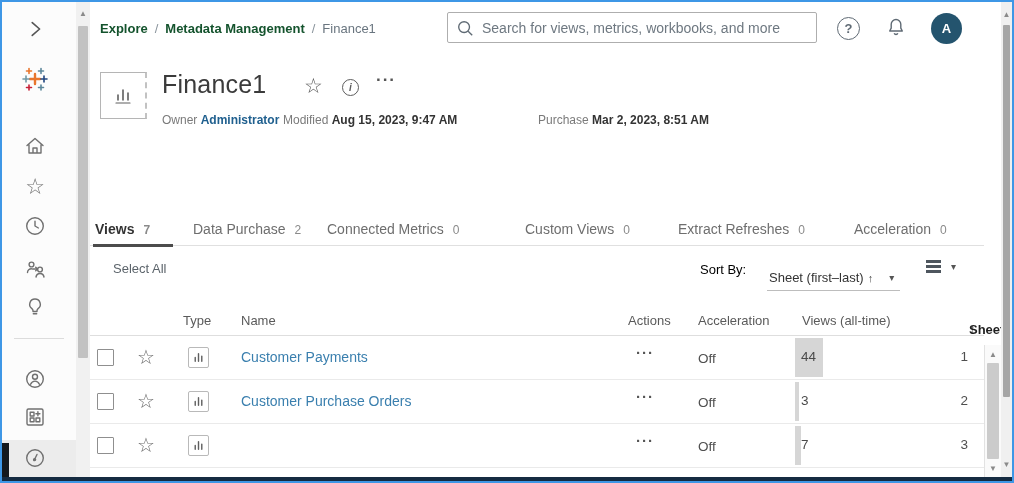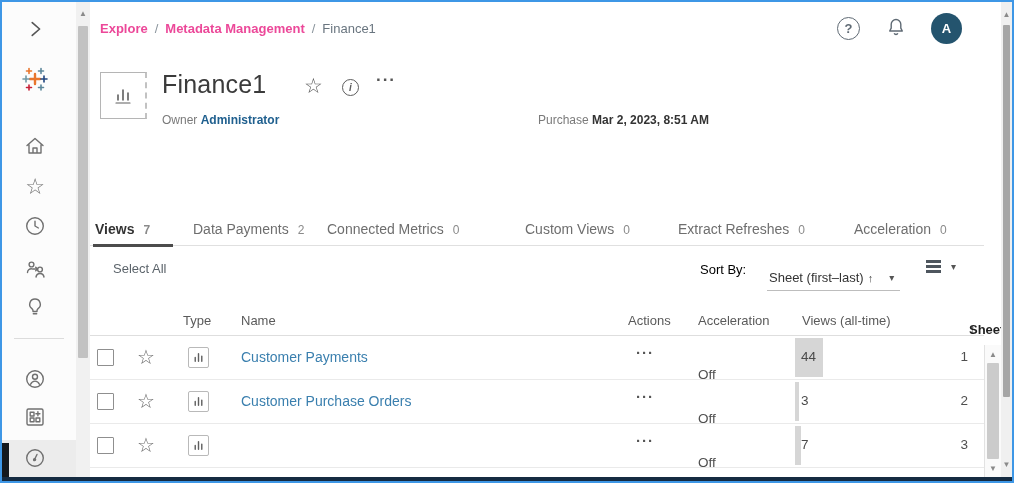--- a/index.html
+++ b/index.html
@@ -22,21 +22,21 @@
   .sb-left   { left:74px;  top:0; width:14px; height:475px; }
   .sb-outer  { left:999px; top:0; width:11px; height:475px; background:#f0f0f0; }
   .sb-inner  { left:982px; top:343px; width:17px; height:132px; background:#fafafa; border-left:1px solid #e2e2e2; }
   .sb-thumb { position:absolute; left:2px; right:2px; border-radius:1px; }
   .sb-arrow { position:absolute; width:100%; text-align:center; font-size:8px; color:#8a8a8a; line-height:1; }
 
   
   .content { position:absolute; left:88px; top:0; width:894px; height:475px; }
 
   .breadcrumb { position:absolute; left:10px; top:19px; font-size:13px; color:#69757f; white-space:nowrap; }
-  .breadcrumb a { color:#ec4899; font-weight:700; text-decoration:none; cursor:pointer; }
+  .breadcrumb a { color:#14532d; font-weight:700; text-decoration:none; cursor:pointer; }
   .crumb-sep { color:#8b959d; margin:0 7px; font-weight:400; }
 
   .searchbox { position:absolute; left:357px; top:10px; width:370px; height:31px; border:1px solid #aeaeae; border-radius:2px; display:flex; align-items:center; padding:0 8px; background:#fff; }
   .searchbox svg { stroke:#5f6a74; fill:none; stroke-width:1.5; flex:0 0 auto; }
   .searchbox input { border:none; outline:none; flex:1; margin-left:8px; font-size:14px; color:#333; font-family:"Liberation Sans",sans-serif; }
   .searchbox input::placeholder { color:#6e7881; }
 
   .icon-btn { position:absolute; background:none; border:none; cursor:pointer; }
   .help-btn { left:747px; top:15px; width:23px; height:23px; border:1.5px solid #5f6a74; border-radius:50%; color:#5f6a74; font-size:13px; font-weight:700; line-height:19px; text-align:center; }
   .bell-btn { left:793px; top:13px; width:26px; height:26px; }
@@ -79,21 +79,21 @@
   .th-type{left:93px}.th-name{left:151px}.th-actions{left:538px}.th-accel{left:608px}.th-views{left:712px}
   .th-sheet{right:15px; color:#1f1f1f; font-weight:700;} .th-sheet .dir{font-weight:400; color:#333; margin-right:4px; font-size:12px;}
 
   .row { position:absolute; left:0; width:894px; height:44px; border-bottom:1px solid #eaeaea; background:#fff; }
   .rcheck { position:absolute; left:7px; top:13px; width:17px; height:17px; border:1px solid #8f8f8f; border-radius:1px; background:#fff; cursor:pointer; }
   .rstar { position:absolute; left:47px; top:9px; font-size:20px; color:#6e6e6e; background:none; border:none; cursor:pointer; }
   .rtype { position:absolute; left:98px; top:11px; width:21px; height:21px; border:1px solid #b9b9b9; border-radius:2px; display:flex; align-items:center; justify-content:center; }
   .rtype svg { stroke:#5f5f5f; stroke-width:1.5; stroke-linecap:round; }
   .rname { position:absolute; left:151px; top:13px; font-size:14px; color:#3a7fae; text-decoration:none; cursor:pointer; }
   .ractions { position:absolute; left:546px; top:8px; font-size:15px; font-weight:700; letter-spacing:1px; color:#555; background:none; border:none; cursor:pointer; }
-  .raccel { position:absolute; left:608px; top:31px; font-size:13.5px; color:#4f4f4f; }
+  .raccel { position:absolute; left:608px; top:15px; font-size:13.5px; color:#4f4f4f; }
   .views-bar { position:absolute; left:705px; top:2px; height:39px; background:#d6d6d6; }
   .rviews { position:absolute; left:711px; top:13px; font-size:13.5px; color:#4a4a4a; }
   .rsheet { position:absolute; right:16px; top:13px; font-size:13.5px; color:#4f4f4f; }
 </style>
 </head>
 <body>
 
 <div class="window">
   <div class="corner-notch"></div>
 
@@ -180,20 +180,27 @@
     <span class="sb-arrow" style="top:8px">▲</span>
     <div class="sb-thumb" style="top:24px; height:332px; background:#c2c2c2;"></div>
   </div>
 
   <main class="content">
 
     <div class="breadcrumb">
       <a>Explore</a><span class="crumb-sep">/</span><a>Metadata Management</a><span class="crumb-sep">/</span><span>Finance1</span>
     </div>
 
+    <div class="searchbox">
+      <svg width="18" height="18" viewBox="0 0 20 20">
+          <circle cx="9" cy="9" r="6"></circle>
+          <path d="M13.5 13.5 18 18"></path>
+        </svg>
+      <input type="text" placeholder="Search for views, metrics, workbooks, and more" style="">
+    </div>
 
     <button class="icon-btn help-btn">?</button>
     <button class="icon-btn bell-btn">
       <svg width="24" height="24" viewBox="0 0 24 24">
           <path d="M12 4.5a4.8 4.8 0 0 0-4.8 4.8v3.9L5.7 16h12.6l-1.5-2.8V9.3A4.8 4.8 0 0 0 12 4.5z"></path>
           <path d="M10.2 18.2a1.9 1.9 0 0 0 3.6 0"></path>
         </svg>
     </button>
     <button class="avatar">A</button>
 
@@ -205,33 +212,37 @@
     </div>
     <h1 class="page-title">Finance1</h1>
     <button class="title-star">☆</button>
     <button class="info-btn">i</button>
     <button class="more-btn">···</button>
 
     <div class="meta" style="left:72px">
       <span class="meta-label">Owner</span>
       <a>Administrator</a>
     </div>
+    <div class="meta" style="left:193px">
+      <span class="meta-label">Modified</span>
+      <span class="meta-val">Aug 15, 2023, 9:47 AM</span>
+    </div>
     <div class="meta" style="left:448px">
       <span class="meta-label">Purchase</span>
       <span class="meta-val">Mar 2, 2023, 8:51 AM</span>
     </div>
 
 
     <div class="tabs">
       <div class="tab active" style="left:5px">
         <span>Views</span><span class="count">7</span>
         <div class="tab-underline"></div>
       </div>
       <div class="tab" style="left:103px">
-        <span>Data Payments</span><span class="count">2</span>
+        <span>Data Purchase</span><span class="count">2</span>
       </div>
       <div class="tab" style="left:237px">
         <span>Connected Metrics</span><span class="count">0</span>
       </div>
       <div class="tab" style="left:435px">
         <span>Custom Views</span><span class="count">0</span>
       </div>
       <div class="tab" style="left:588px">
         <span>Extract Refreshes</span><span class="count">0</span>
       </div>

